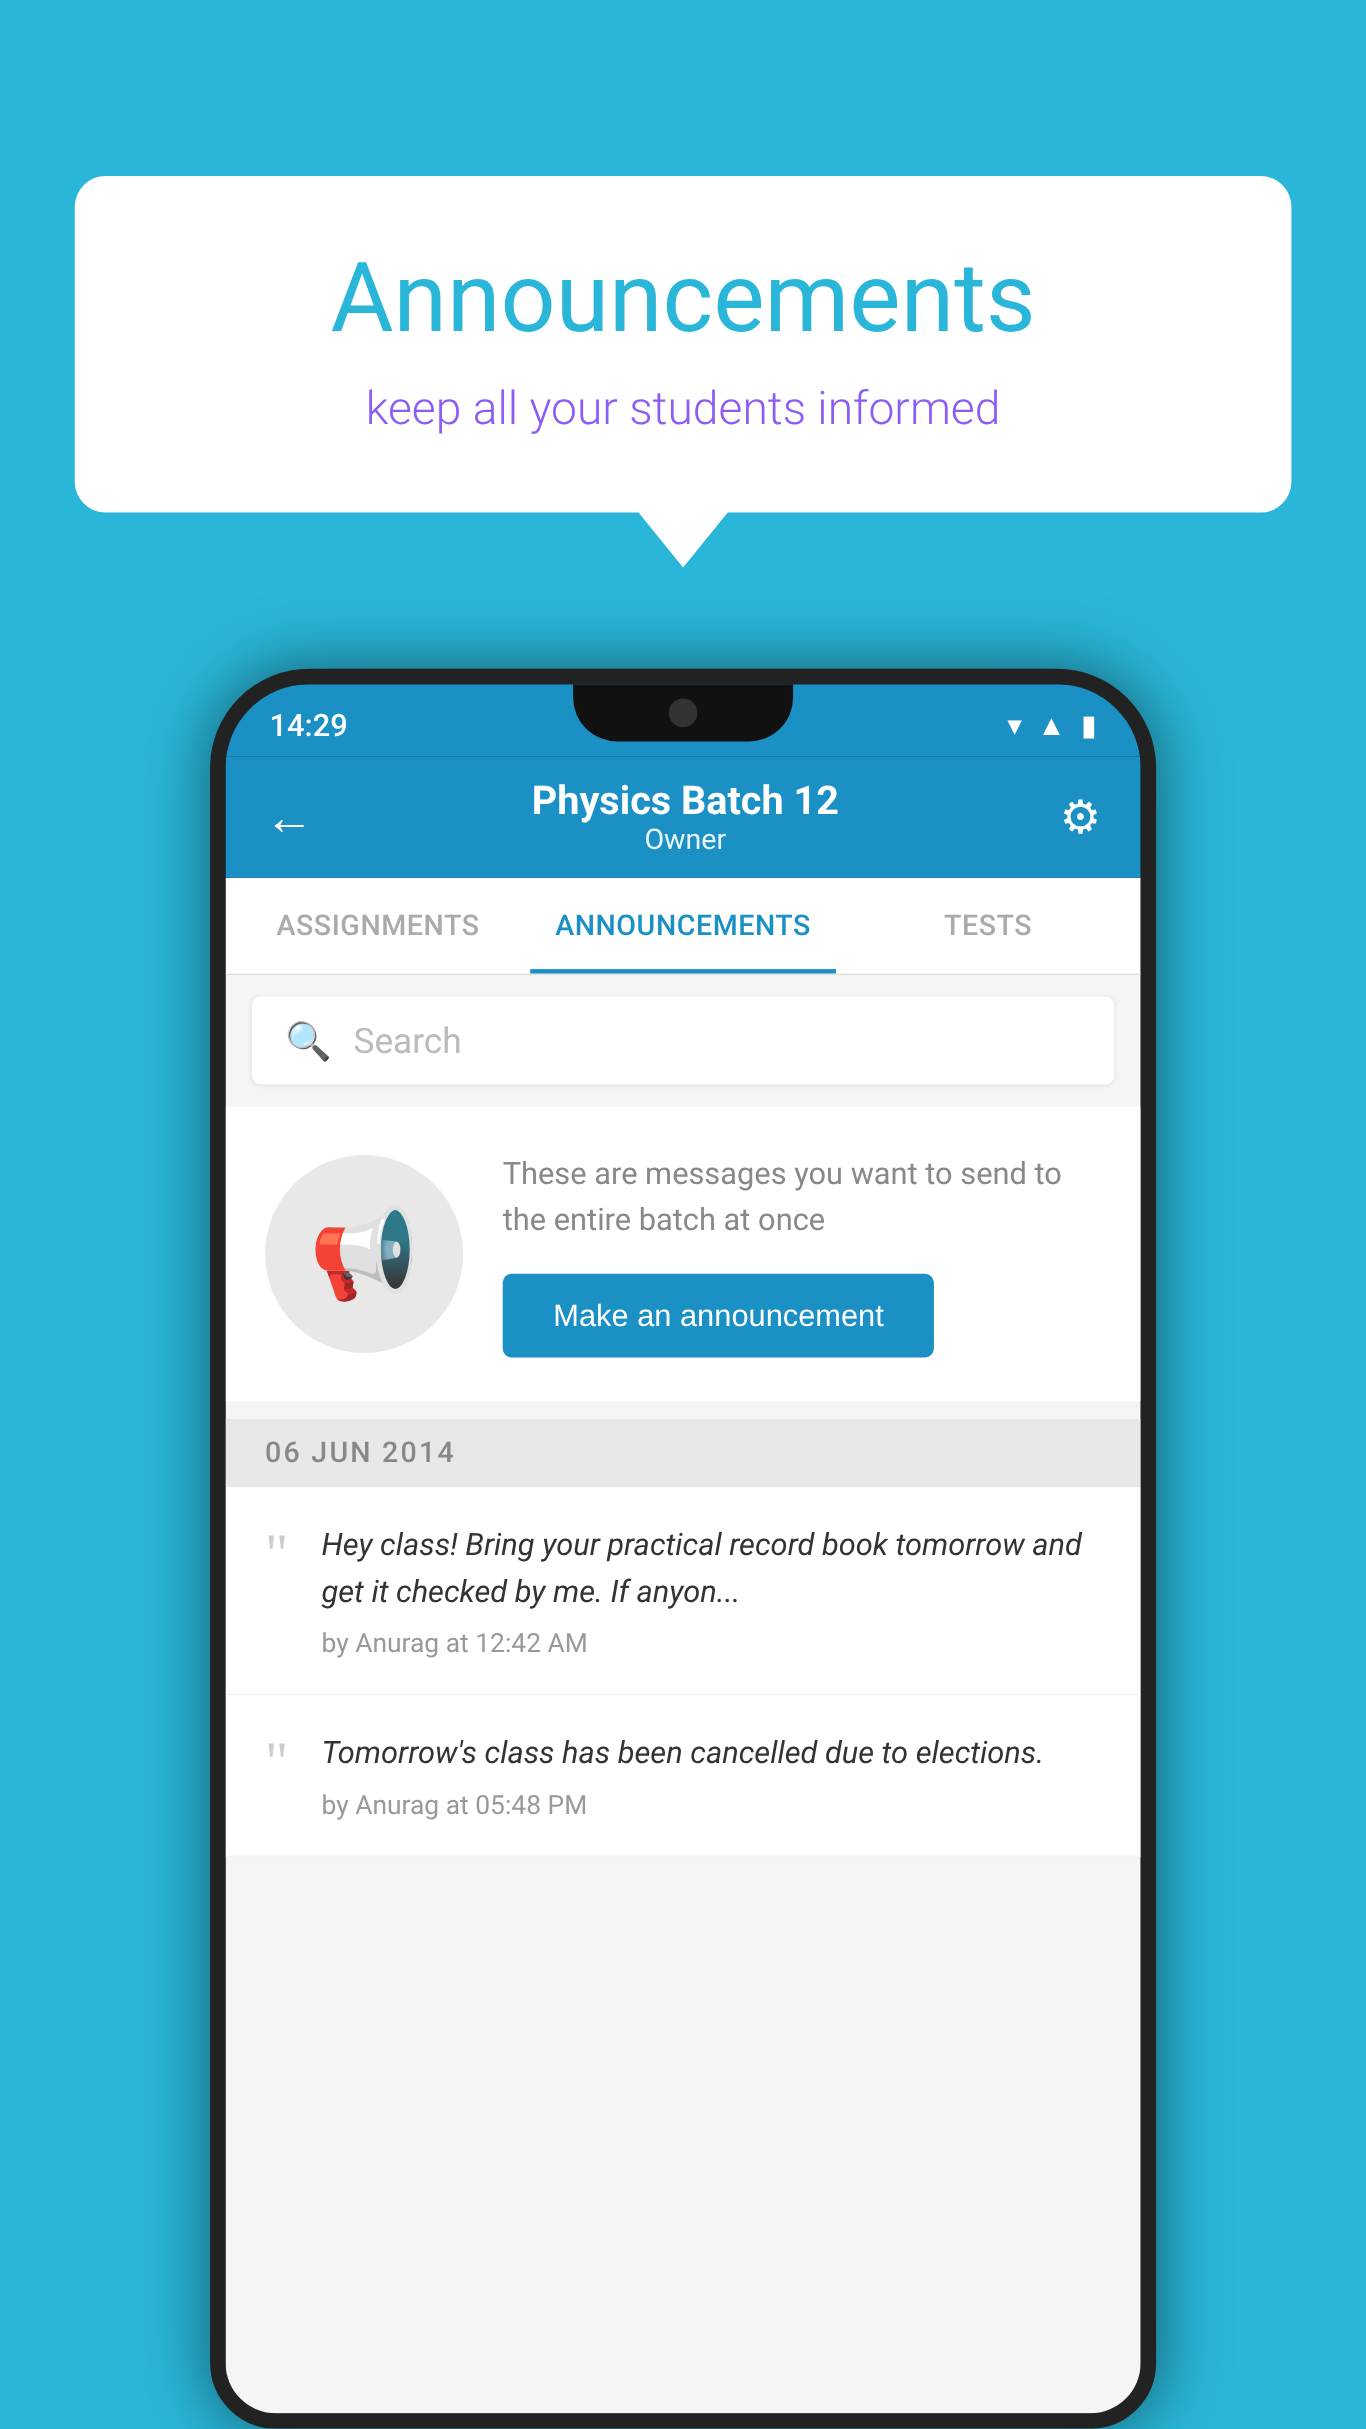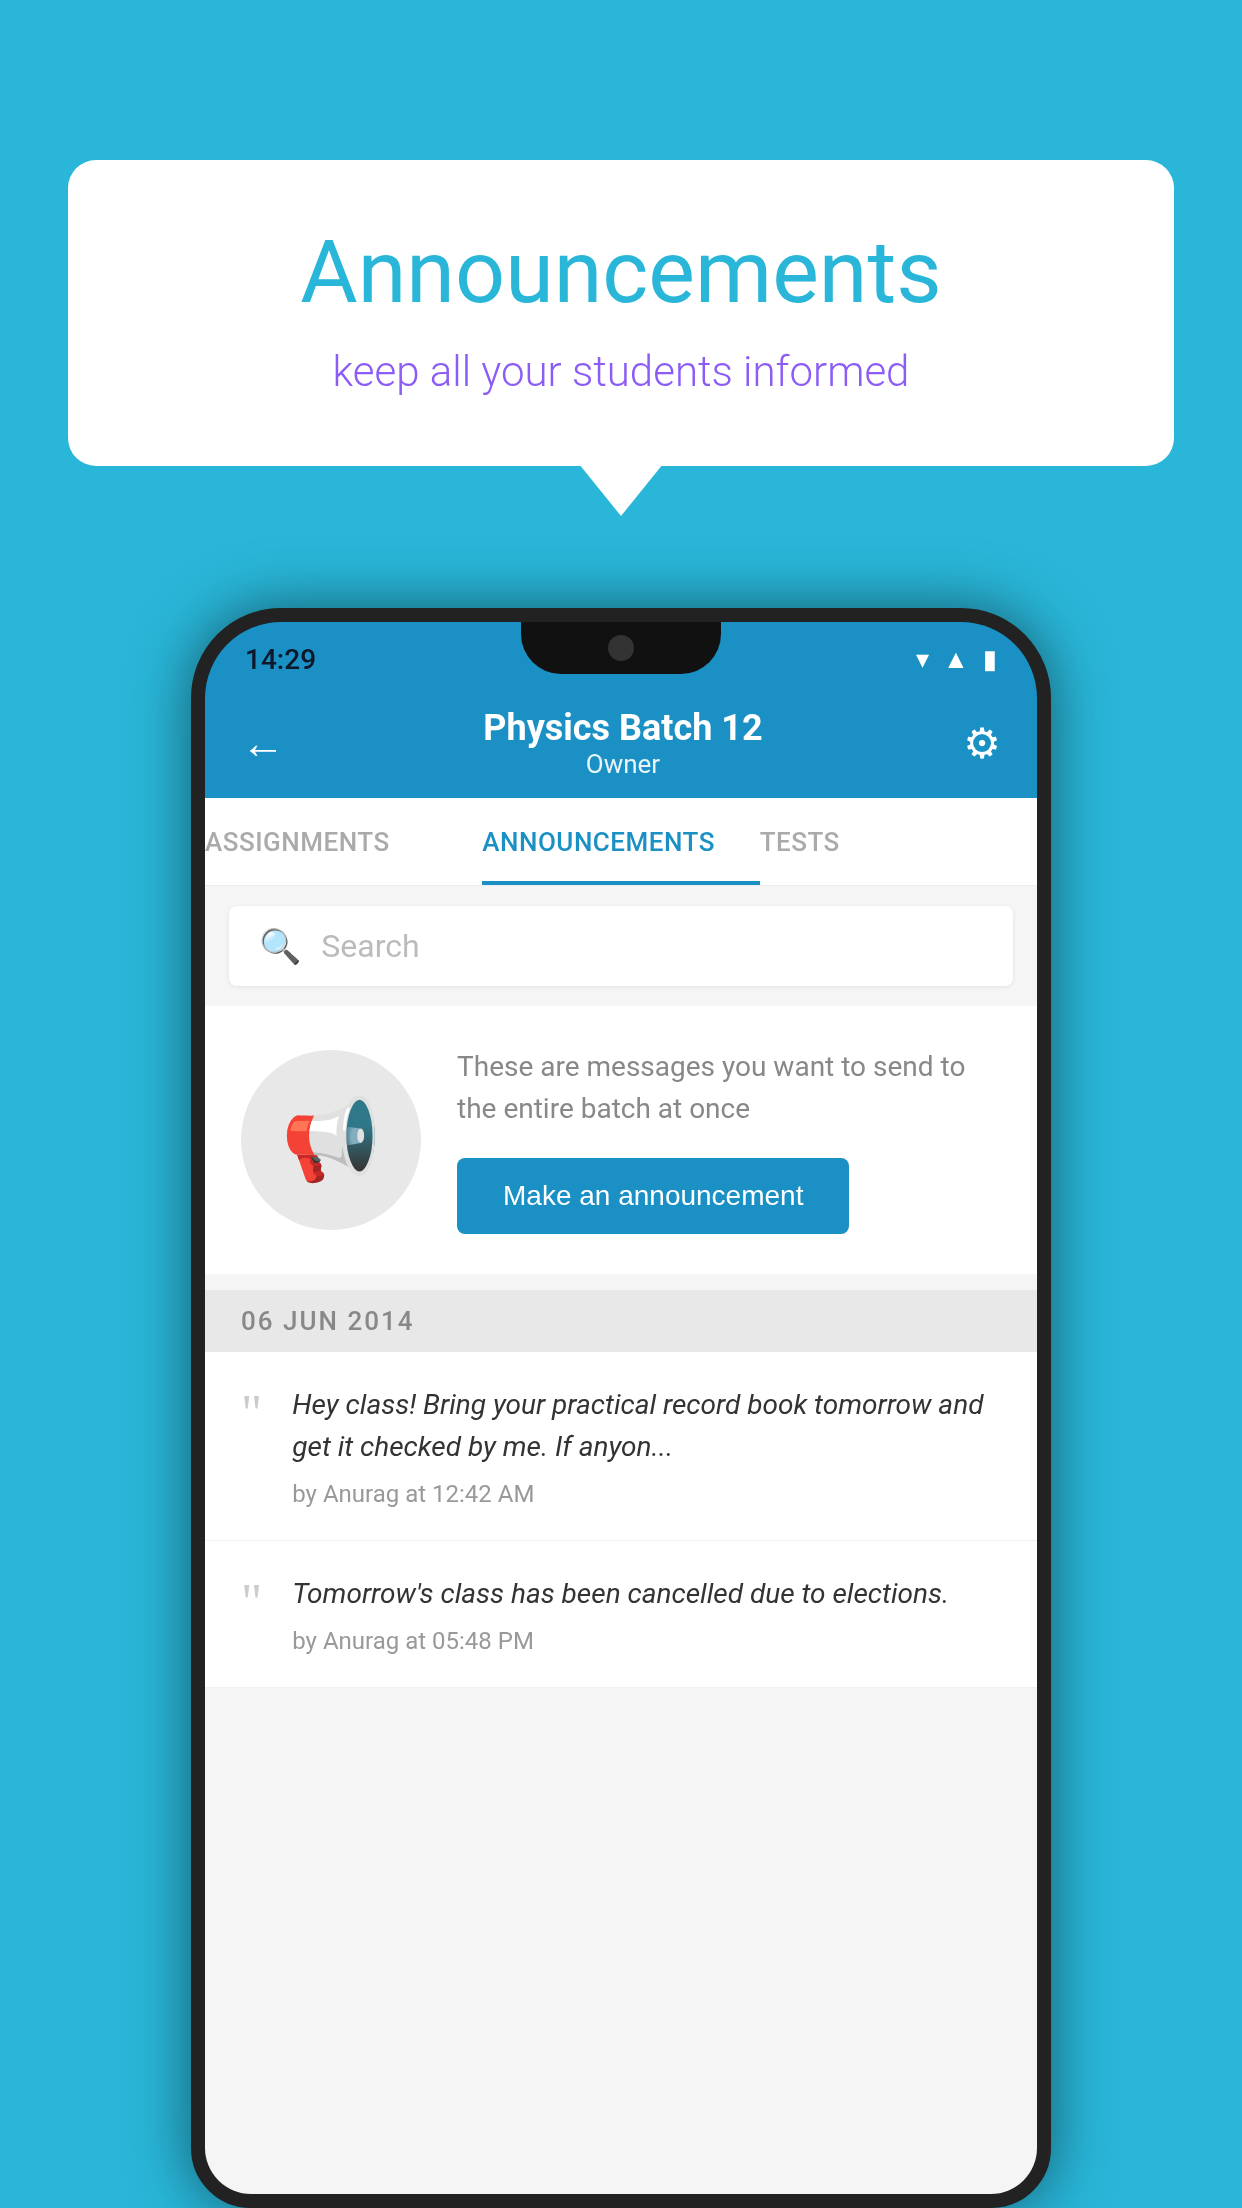--- a/index.html
+++ b/index.html
@@ -100,21 +100,21 @@
       background: #1a90c4;
       height: 66px;
       display: flex;
       align-items: center;
       justify-content: space-between;
       padding: 0 40px;
       padding-top: 8px;
     }
 
     .status-time {
-      color: #0f172a;
+      color: #ffffff;
       font-size: 28px;
       font-weight: 500;
     }
 
     .status-icons {
       display: flex;
       align-items: center;
       gap: 14px;
     }
 
@@ -172,21 +172,21 @@
       height: 88px;
       display: flex;
       align-items: stretch;
       border-bottom: 1px solid #eee;
     }
 
     .tab-item {
       flex: 1;
       display: flex;
       align-items: center;
-      justify-content: flex-start;
+      justify-content: center;
       font-size: 26px;
       font-weight: 500;
       color: #aaa;
       cursor: pointer;
       position: relative;
       letter-spacing: 0.5px;
     }
 
     .tab-item.active {
       color: #1a90c4;

